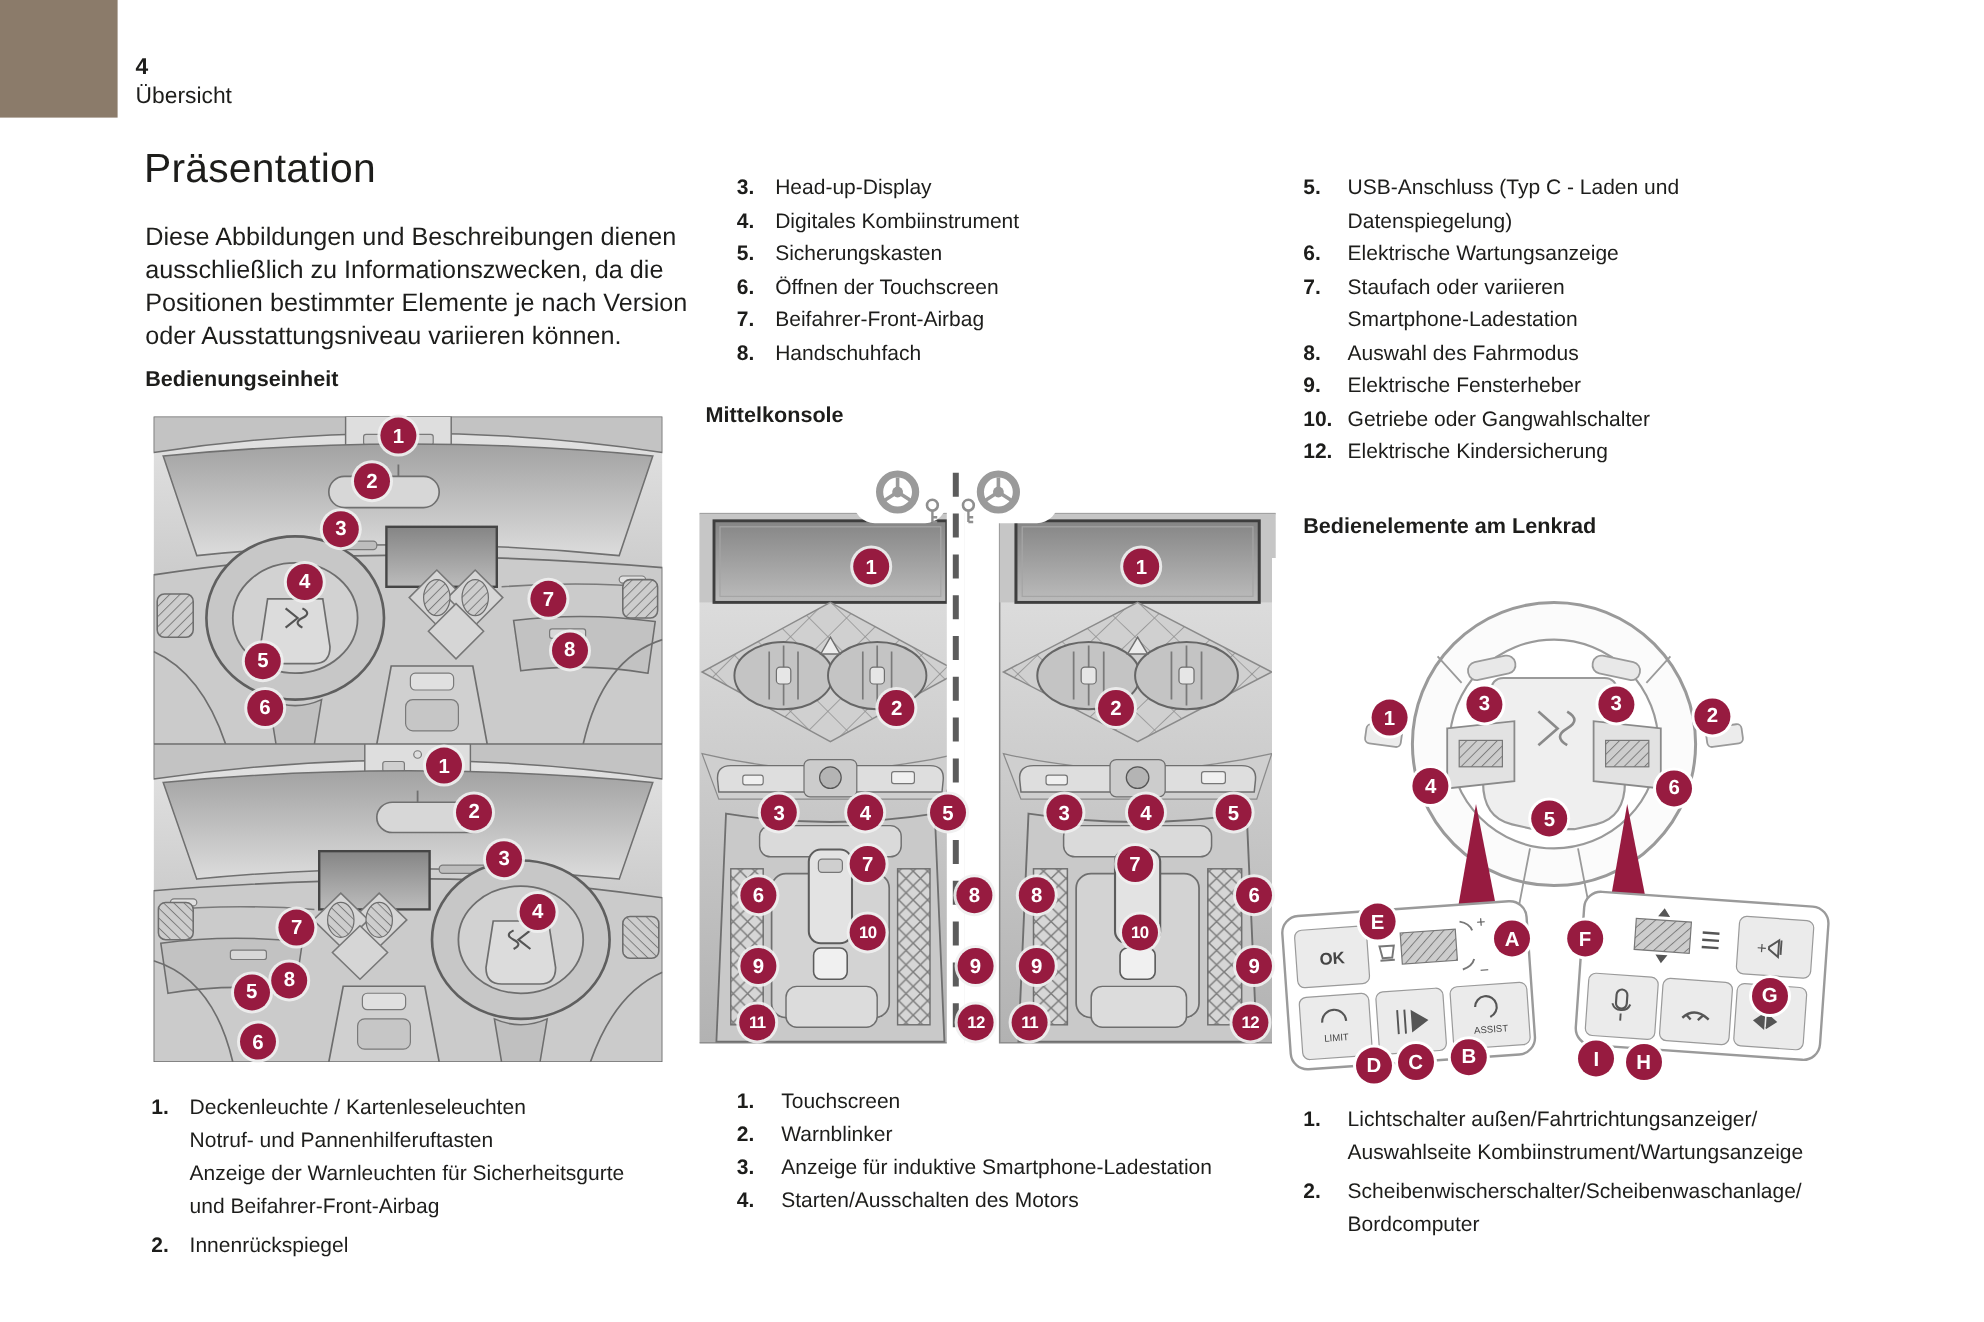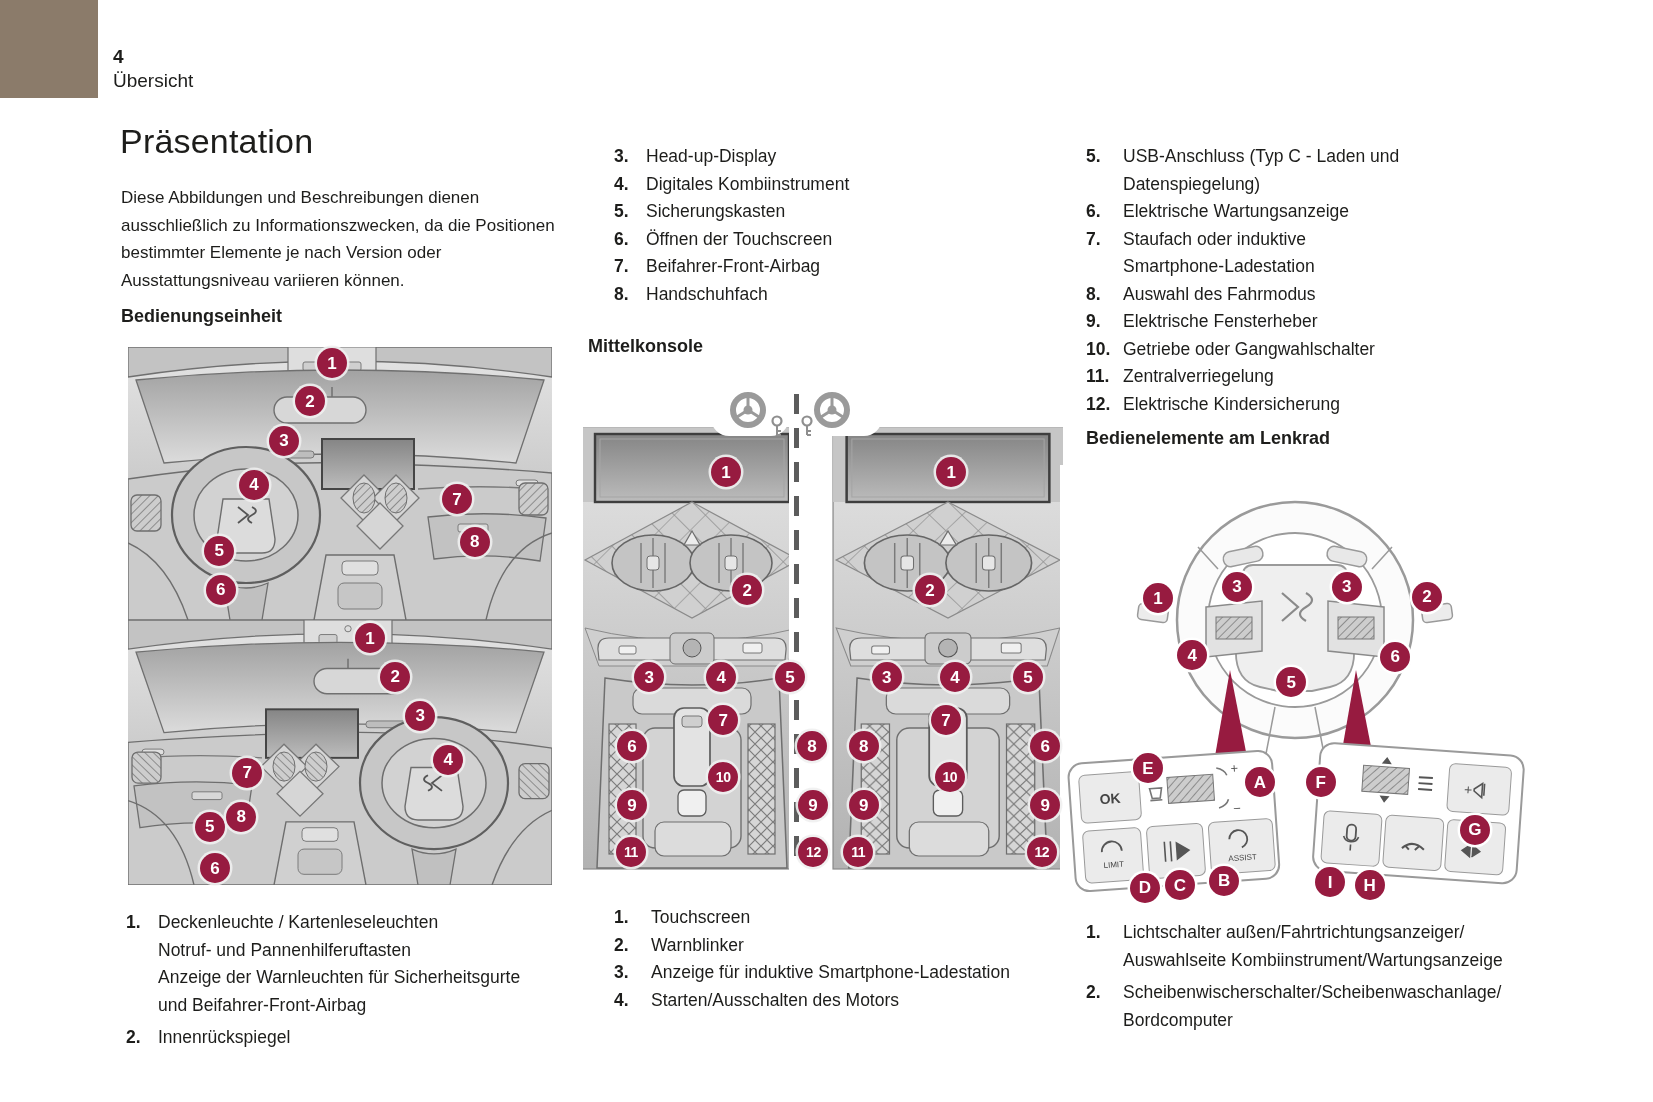--- a/index.html
+++ b/index.html
@@ -6,21 +6,21 @@
   body{
     width:1653px;height:1102px;position:relative;background:#ffffff;
     font-family:"Liberation Sans","DejaVu Sans",sans-serif;color:#1d1d1b;
     overflow:hidden;
   }
   .abs{position:absolute;}
   #corner-block{left:0;top:0;width:98px;height:98px;}
   #page-number{left:113px;top:46px;font-size:19px;font-weight:700;line-height:22px;}
   #section-label{left:113px;top:70px;font-size:19px;line-height:22px;}
   #page-title{left:120px;top:122px;font-size:34px;font-weight:500;letter-spacing:.2px;}
-  #intro-paragraph{left:121px;top:184px;width:452px;font-size:17px;line-height:27.5px;}
+  #intro-paragraph{left:121px;top:184px;width:452px;font-size:21px;line-height:27.5px;}
   .subhead{font-size:18px;font-weight:700;}
   #subhead-left{left:121px;top:306px;}
   #subhead-mid{left:588px;top:336px;}
   #subhead-right{left:1086px;top:428px;}
 
   .fig{position:absolute;}
   .fig svg{display:block;width:100%;height:100%;}
 
   #fig-dash-lhd{left:128px;top:347px;width:424px;height:273px;}
   #fig-dash-rhd{left:128px;top:620px;width:424px;height:265px;}
@@ -361,46 +361,40 @@
     </div>
     <div class="cap-row">
       <div class="cap-num">6.</div>
       <div class="cap-text">
         <div>Elektrische Wartungsanzeige</div>
       </div>
     </div>
     <div class="cap-row">
       <div class="cap-num">7.</div>
       <div class="cap-text">
-        <div>Staufach oder induktive</div>
+        <div>Staufach oder variieren</div>
         <div>Smartphone-Ladestation</div>
       </div>
     </div>
     <div class="cap-row">
       <div class="cap-num">8.</div>
       <div class="cap-text">
         <div>Auswahl des Fahrmodus</div>
       </div>
     </div>
     <div class="cap-row">
       <div class="cap-num">9.</div>
       <div class="cap-text">
         <div>Elektrische Fensterheber</div>
       </div>
     </div>
     <div class="cap-row">
       <div class="cap-num">10.</div>
       <div class="cap-text">
         <div>Getriebe oder Gangwahlschalter</div>
-      </div>
-    </div>
-    <div class="cap-row">
-      <div class="cap-num">11.</div>
-      <div class="cap-text">
-        <div>Zentralverriegelung</div>
       </div>
     </div>
     <div class="cap-row">
       <div class="cap-num">12.</div>
       <div class="cap-text">
         <div>Elektrische Kindersicherung</div>
       </div>
     </div>
   </div>
 <div class="cap abs gapped" id="list-left-bottom">

